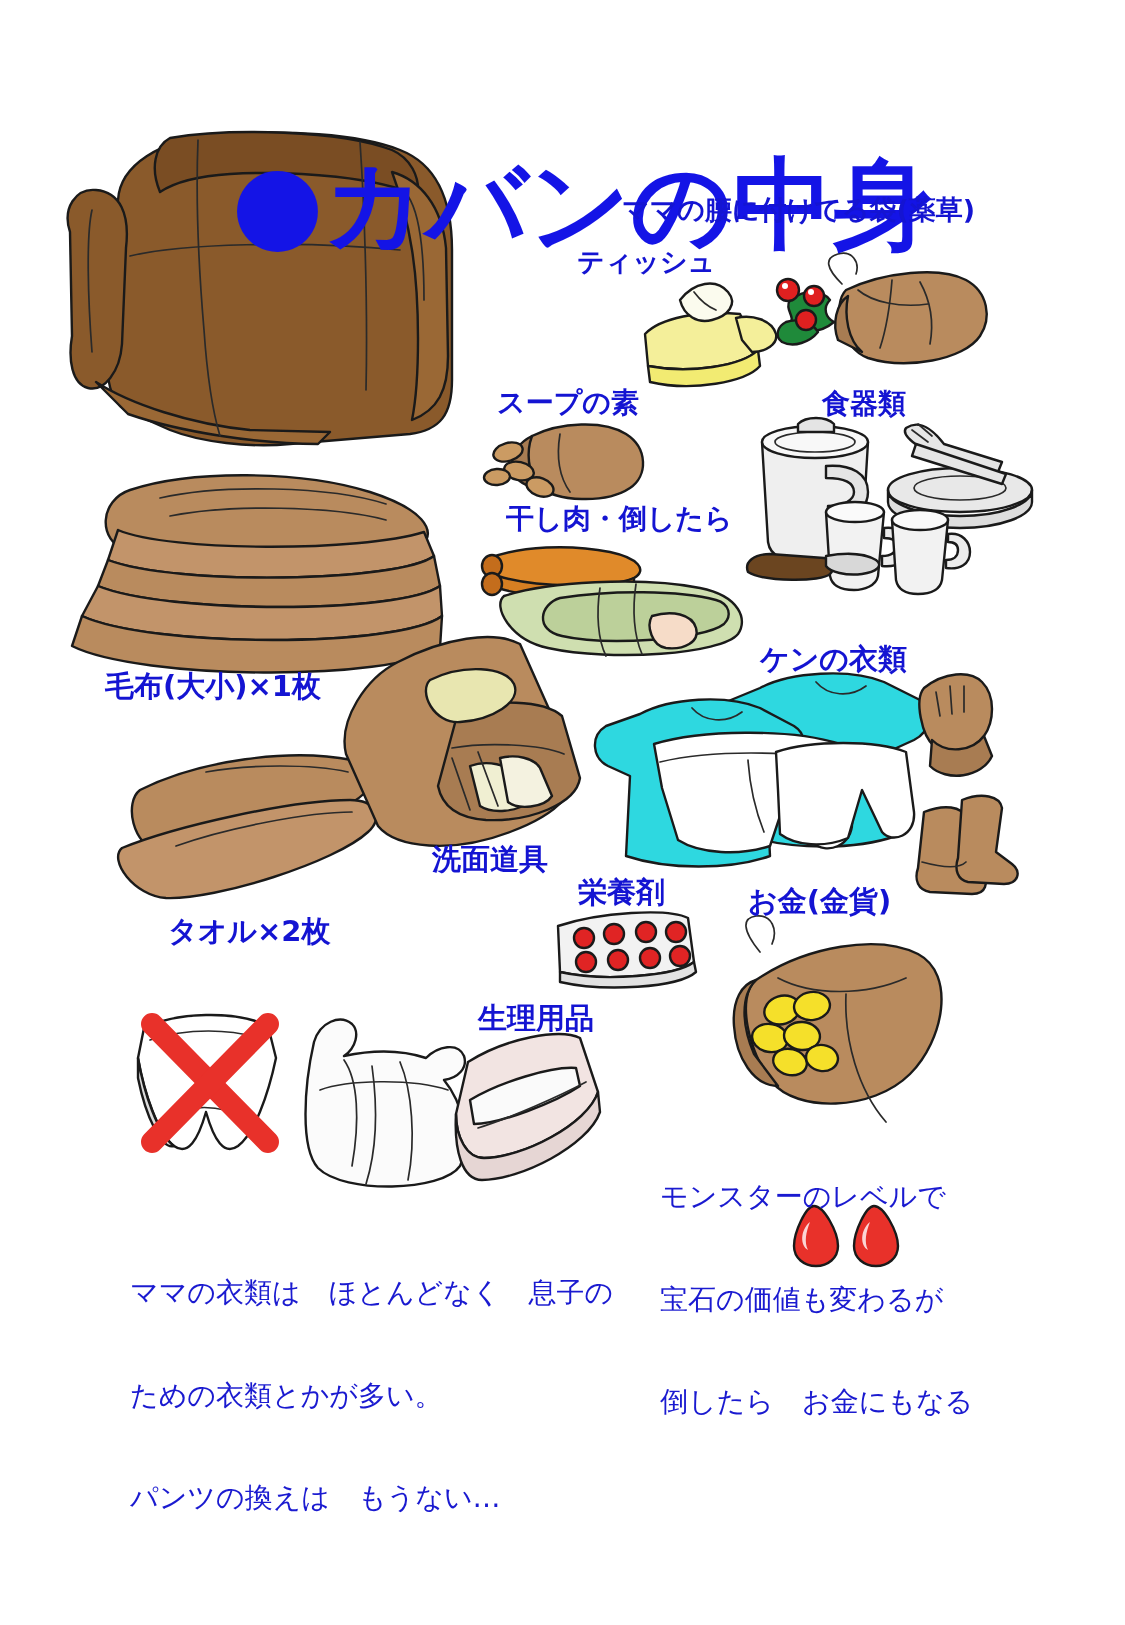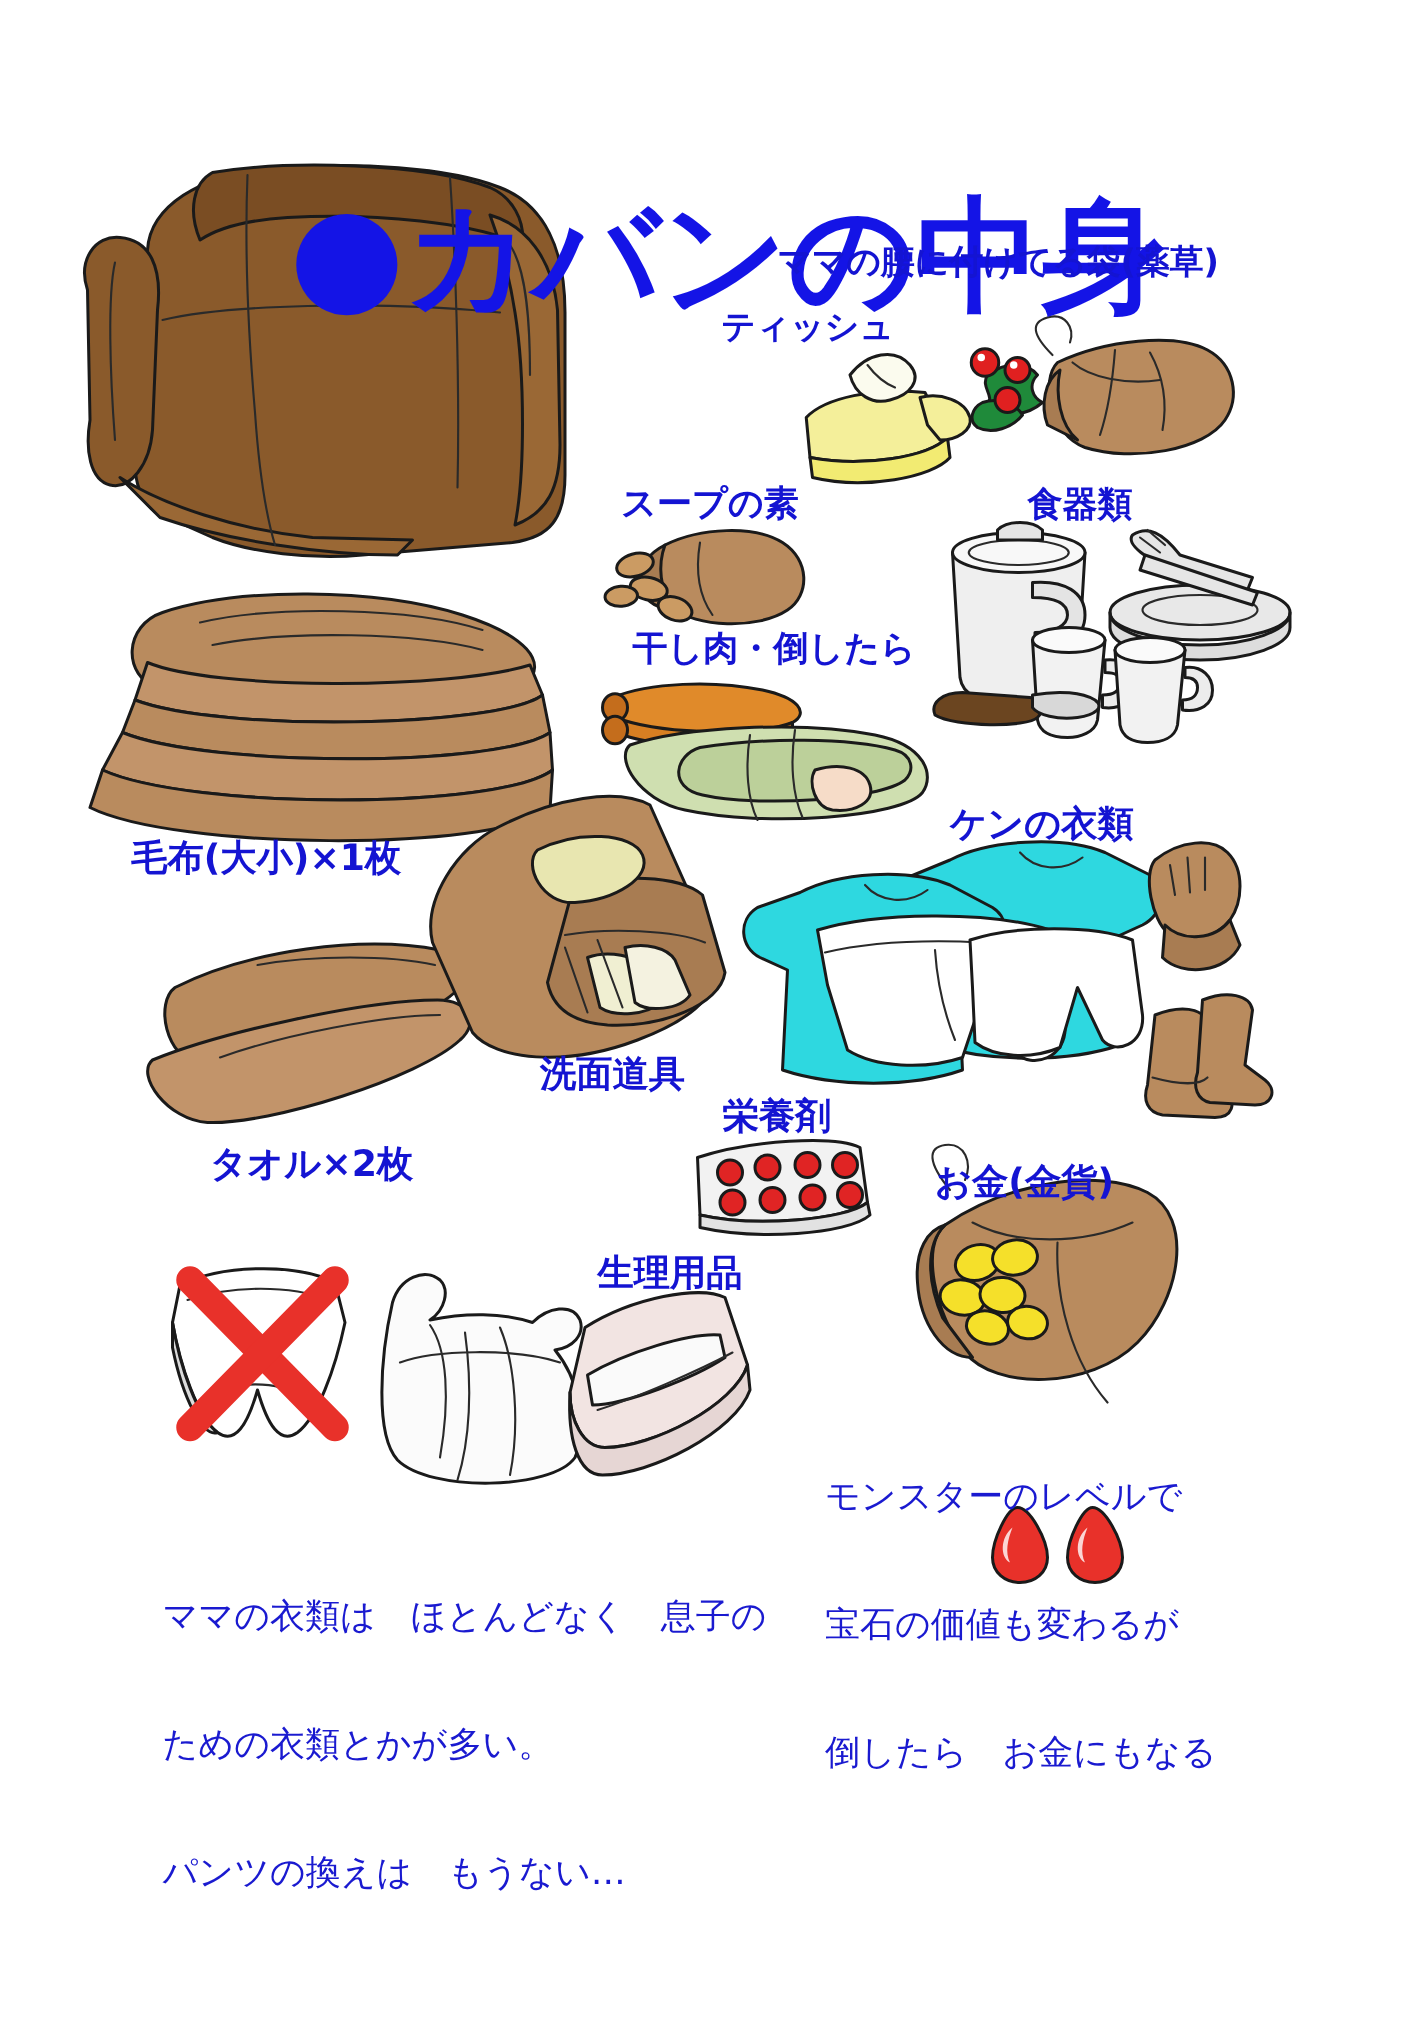--- a/index.html
+++ b/index.html
@@ -267,21 +267,21 @@
 
   <div class="lbl" style="left:622px;top:196px;font-size:27px;text-align:right;">ママの腰に付けてる袋(薬草)</div>
   <div class="lbl" style="left:577px;top:248px;font-size:27px;">ティッシュ</div>
   <div class="lbl" style="left:497px;top:389px;font-size:28px;text-align:center;">スープの素</div>
   <div class="lbl" style="left:822px;top:390px;font-size:28px;">食器類</div>
   <div class="lbl" style="left:506px;top:505px;font-size:28px;">干し肉・倒したら</div>
   <div class="lbl" style="left:105px;top:672px;font-size:29px;">毛布(大小)×1枚</div>
   <div class="lbl" style="left:760px;top:645px;font-size:29px;">ケンの衣類</div>
   <div class="lbl" style="left:432px;top:845px;font-size:29px;text-align:center;">洗面道具</div>
   <div class="lbl" style="left:578px;top:878px;font-size:29px;">栄養剤</div>
-  <div class="lbl" style="left:748px;top:887px;font-size:29px;margin-top:44px;">お金(金貨)</div>
+  <div class="lbl" style="left:748px;top:887px;font-size:29px;">お金(金貨)</div>
   <div class="lbl" style="left:168px;top:917px;font-size:29px;">タオル×2枚</div>
   <div class="lbl" style="left:478px;top:1004px;font-size:29px;">生理用品</div>
 
   <div class="block" style="left:660px;top:1112px;font-size:28px;">
     <div>モンスターのレベルで</div>
     <div>宝石の価値も変わるが</div>
     <div>倒したら　お金にもなる</div>
   </div>
 
   <div class="block" style="left:130px;top:1208px;font-size:28px;">

